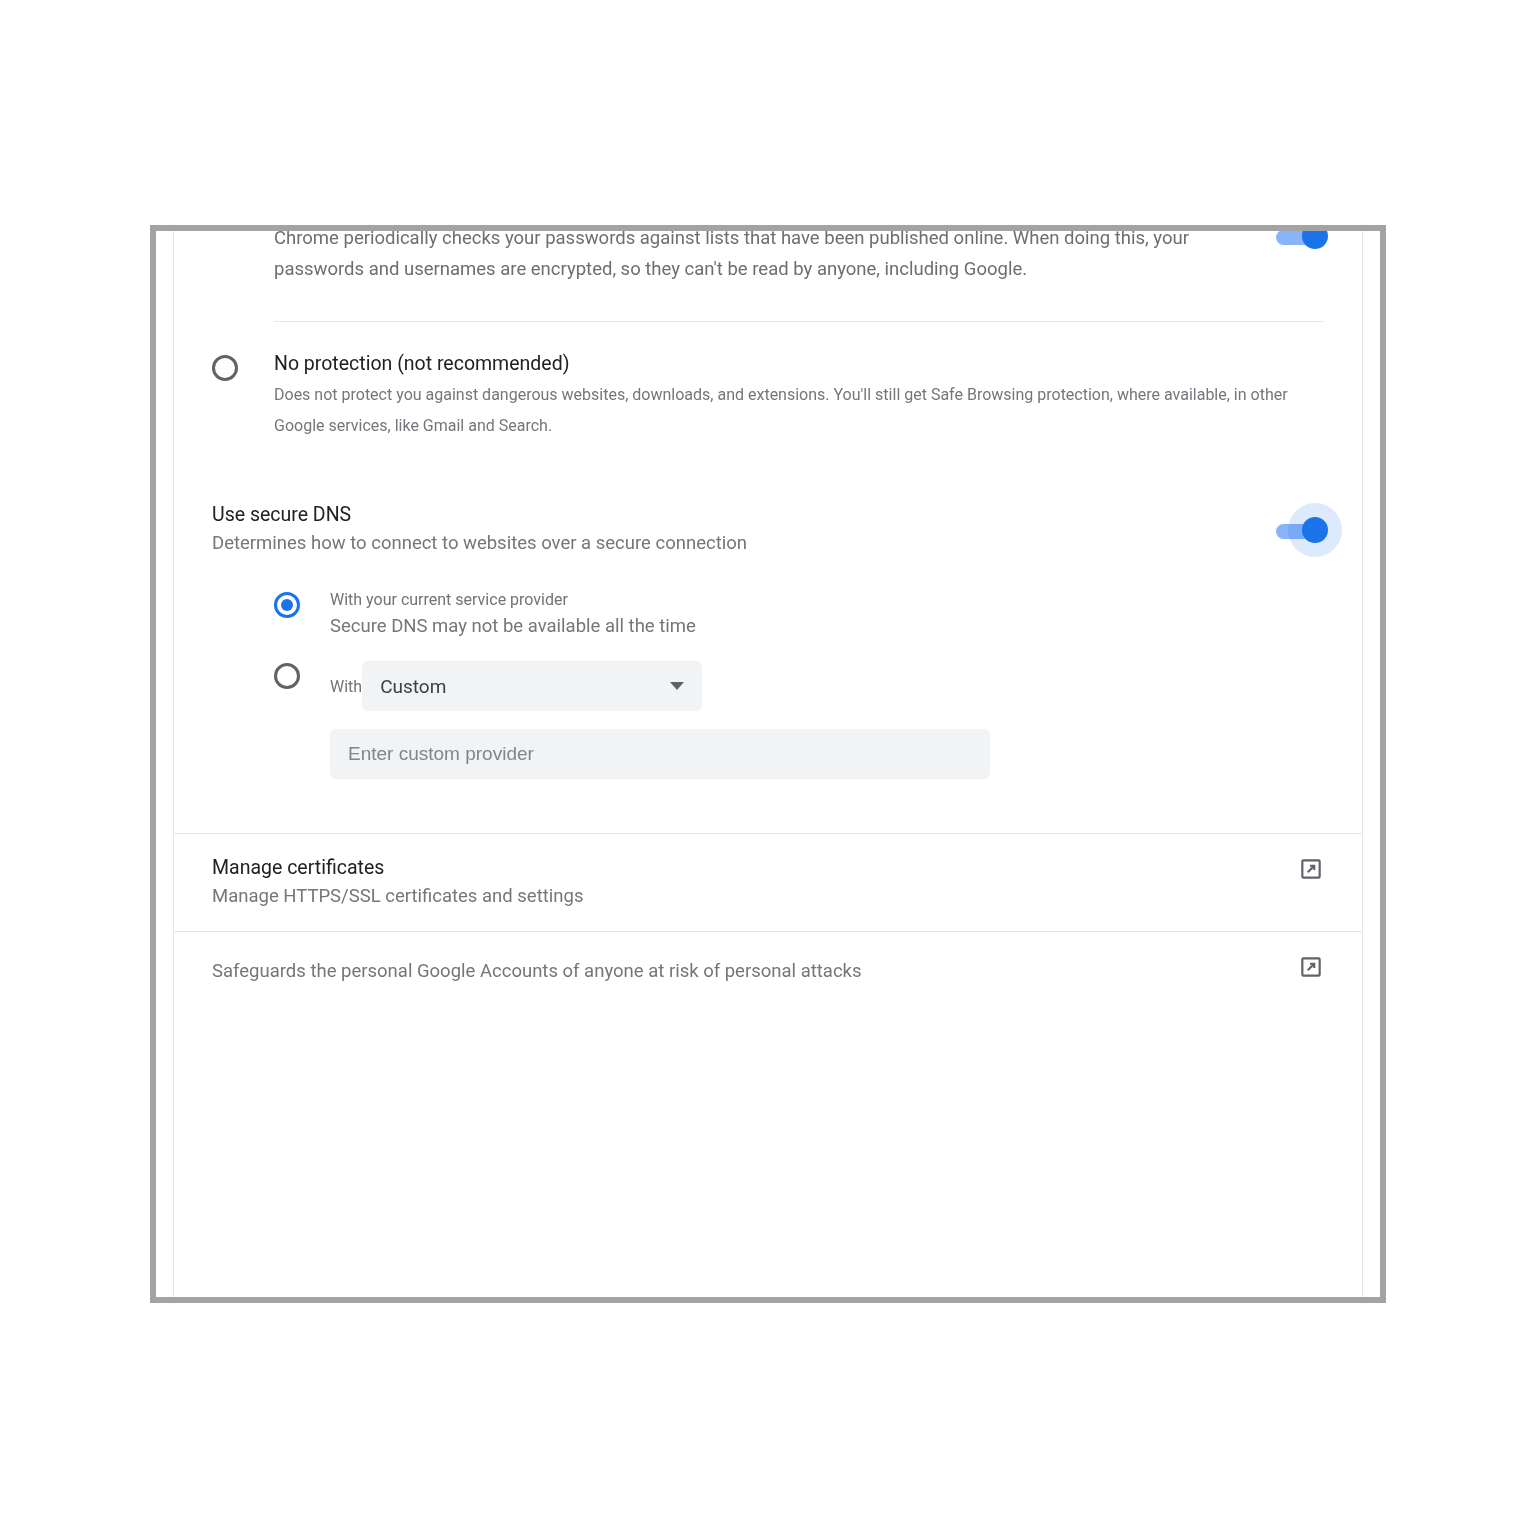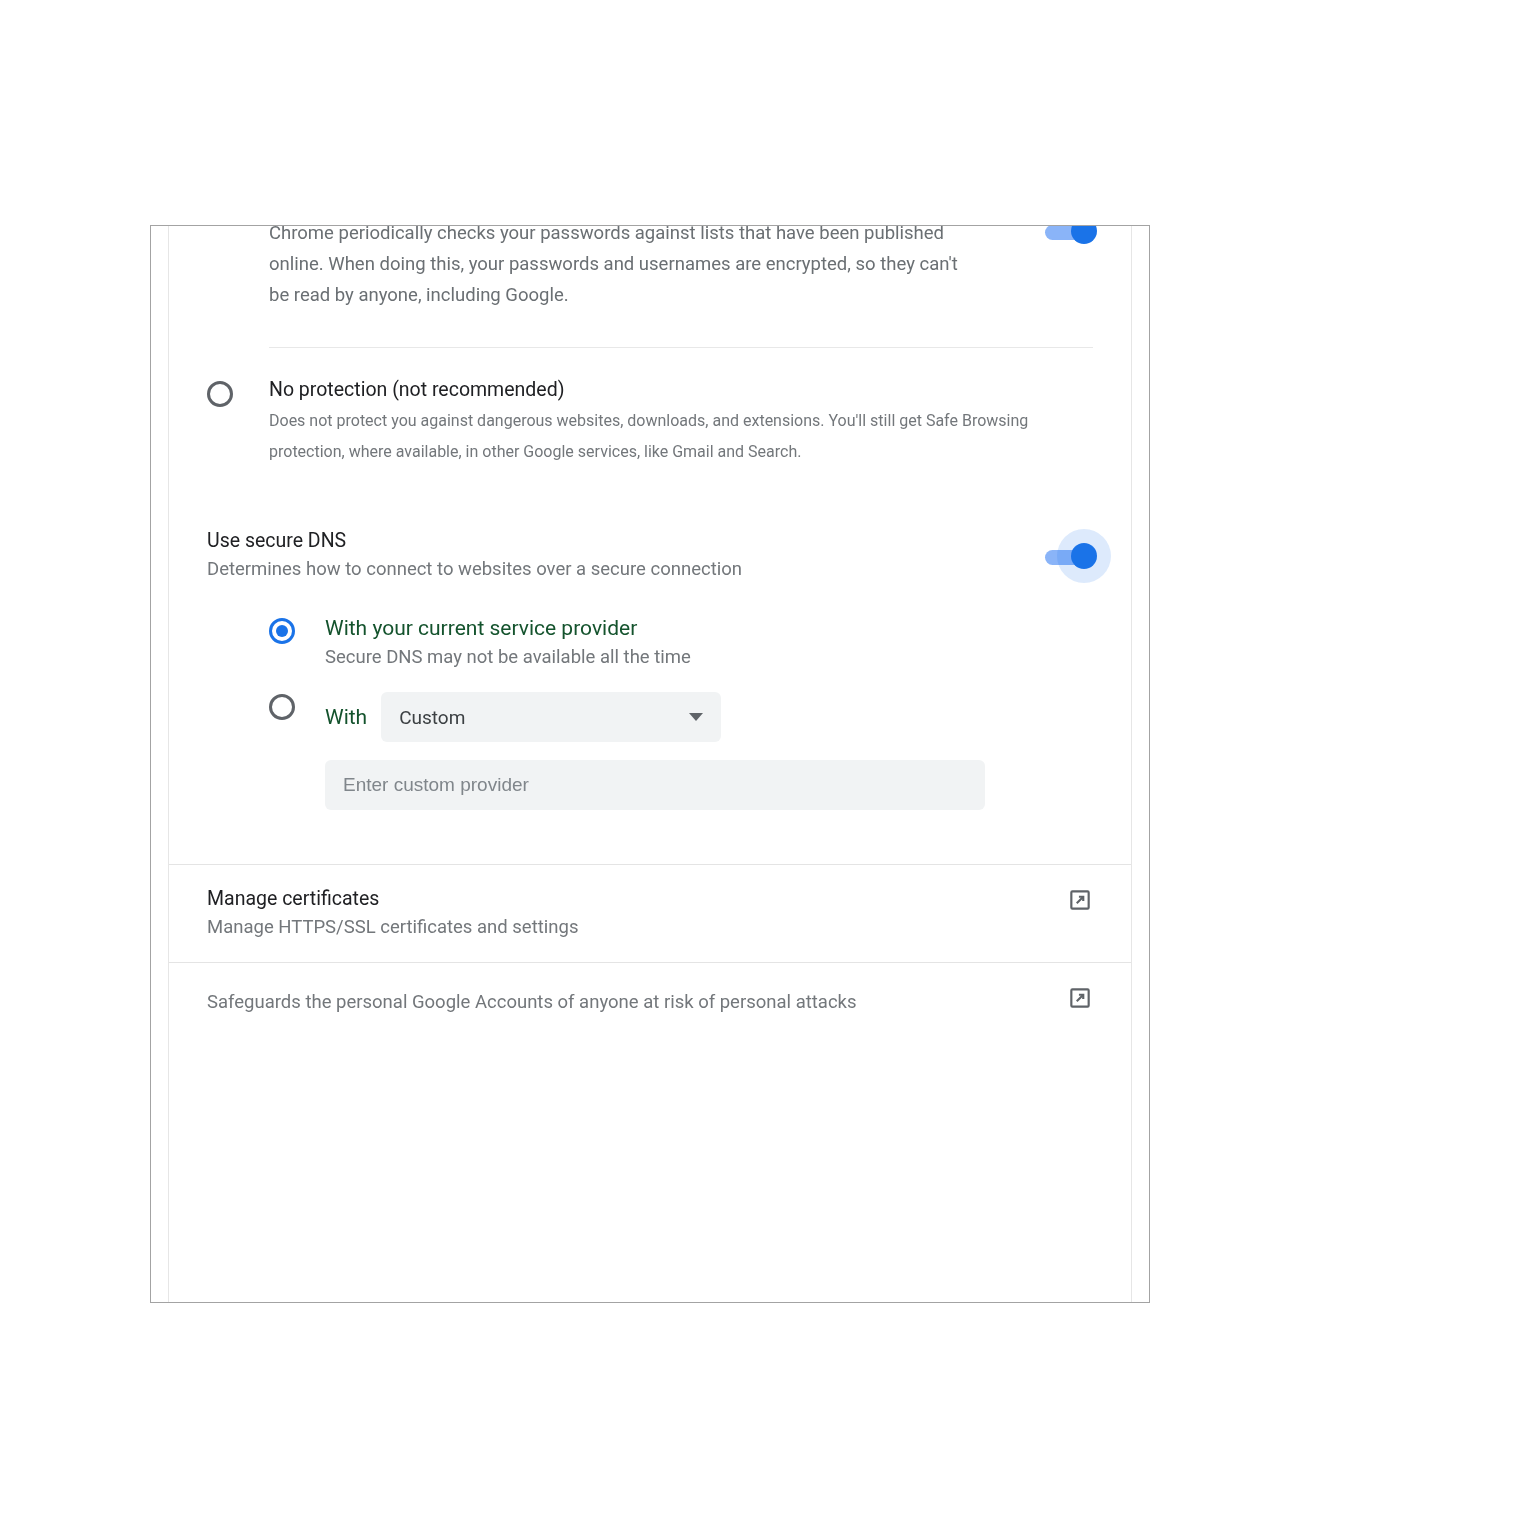--- a/index.html
+++ b/index.html
@@ -7,23 +7,23 @@
     font-family: Roboto, "Segoe UI", Arial, sans-serif;
     background: #fff;
     width: 1536px;
     height: 1536px;
     position: relative;
   }
   .frame {
     position: absolute;
     left: 150px;
     top: 225px;
-    width: 1000px;
+    width: 1236px;
     height: 1078px;
-    border: 1px solid #a3a3a3;
+    border: 6px solid #a3a3a3;
     background: #fff;
     overflow: hidden;
   }
   .panel {
     position: absolute;
     left: 17px;
     top: 0;
     right: 17px;
     bottom: 0;
     border-left: 1px solid #e6e6e6;
@@ -153,33 +153,33 @@
     margin-bottom: 24px;
   }
   .dns-opt .radio {
     margin-right: 30px;
     margin-top: 2px;
   }
   .dns-opt .col {
     flex: 1 1 auto;
   }
   .dns-opt .lbl {
-    font-size: 21px;
-    color: #14532d;
+    font-size: 16px;
+    color: #737373;
   }
   .dns-opt .sublbl {
     font-size: 18.5px;
     color: #73777b;
     margin-top: 6px;
   }
   .dns-opt.row2 .line1 {
     display: flex;
     align-items: center;
   }
-  .dns-opt.row2 .lbl { margin-right: 14px; }
+  .dns-opt.row2 .lbl { margin-right: 0; }
 
   .select {
     display: flex;
     align-items: center;
     justify-content: space-between;
     width: 340px;
     height: 50px;
     background: #f1f3f4;
     border-radius: 6px;
     padding: 0 18px 0 18px;

